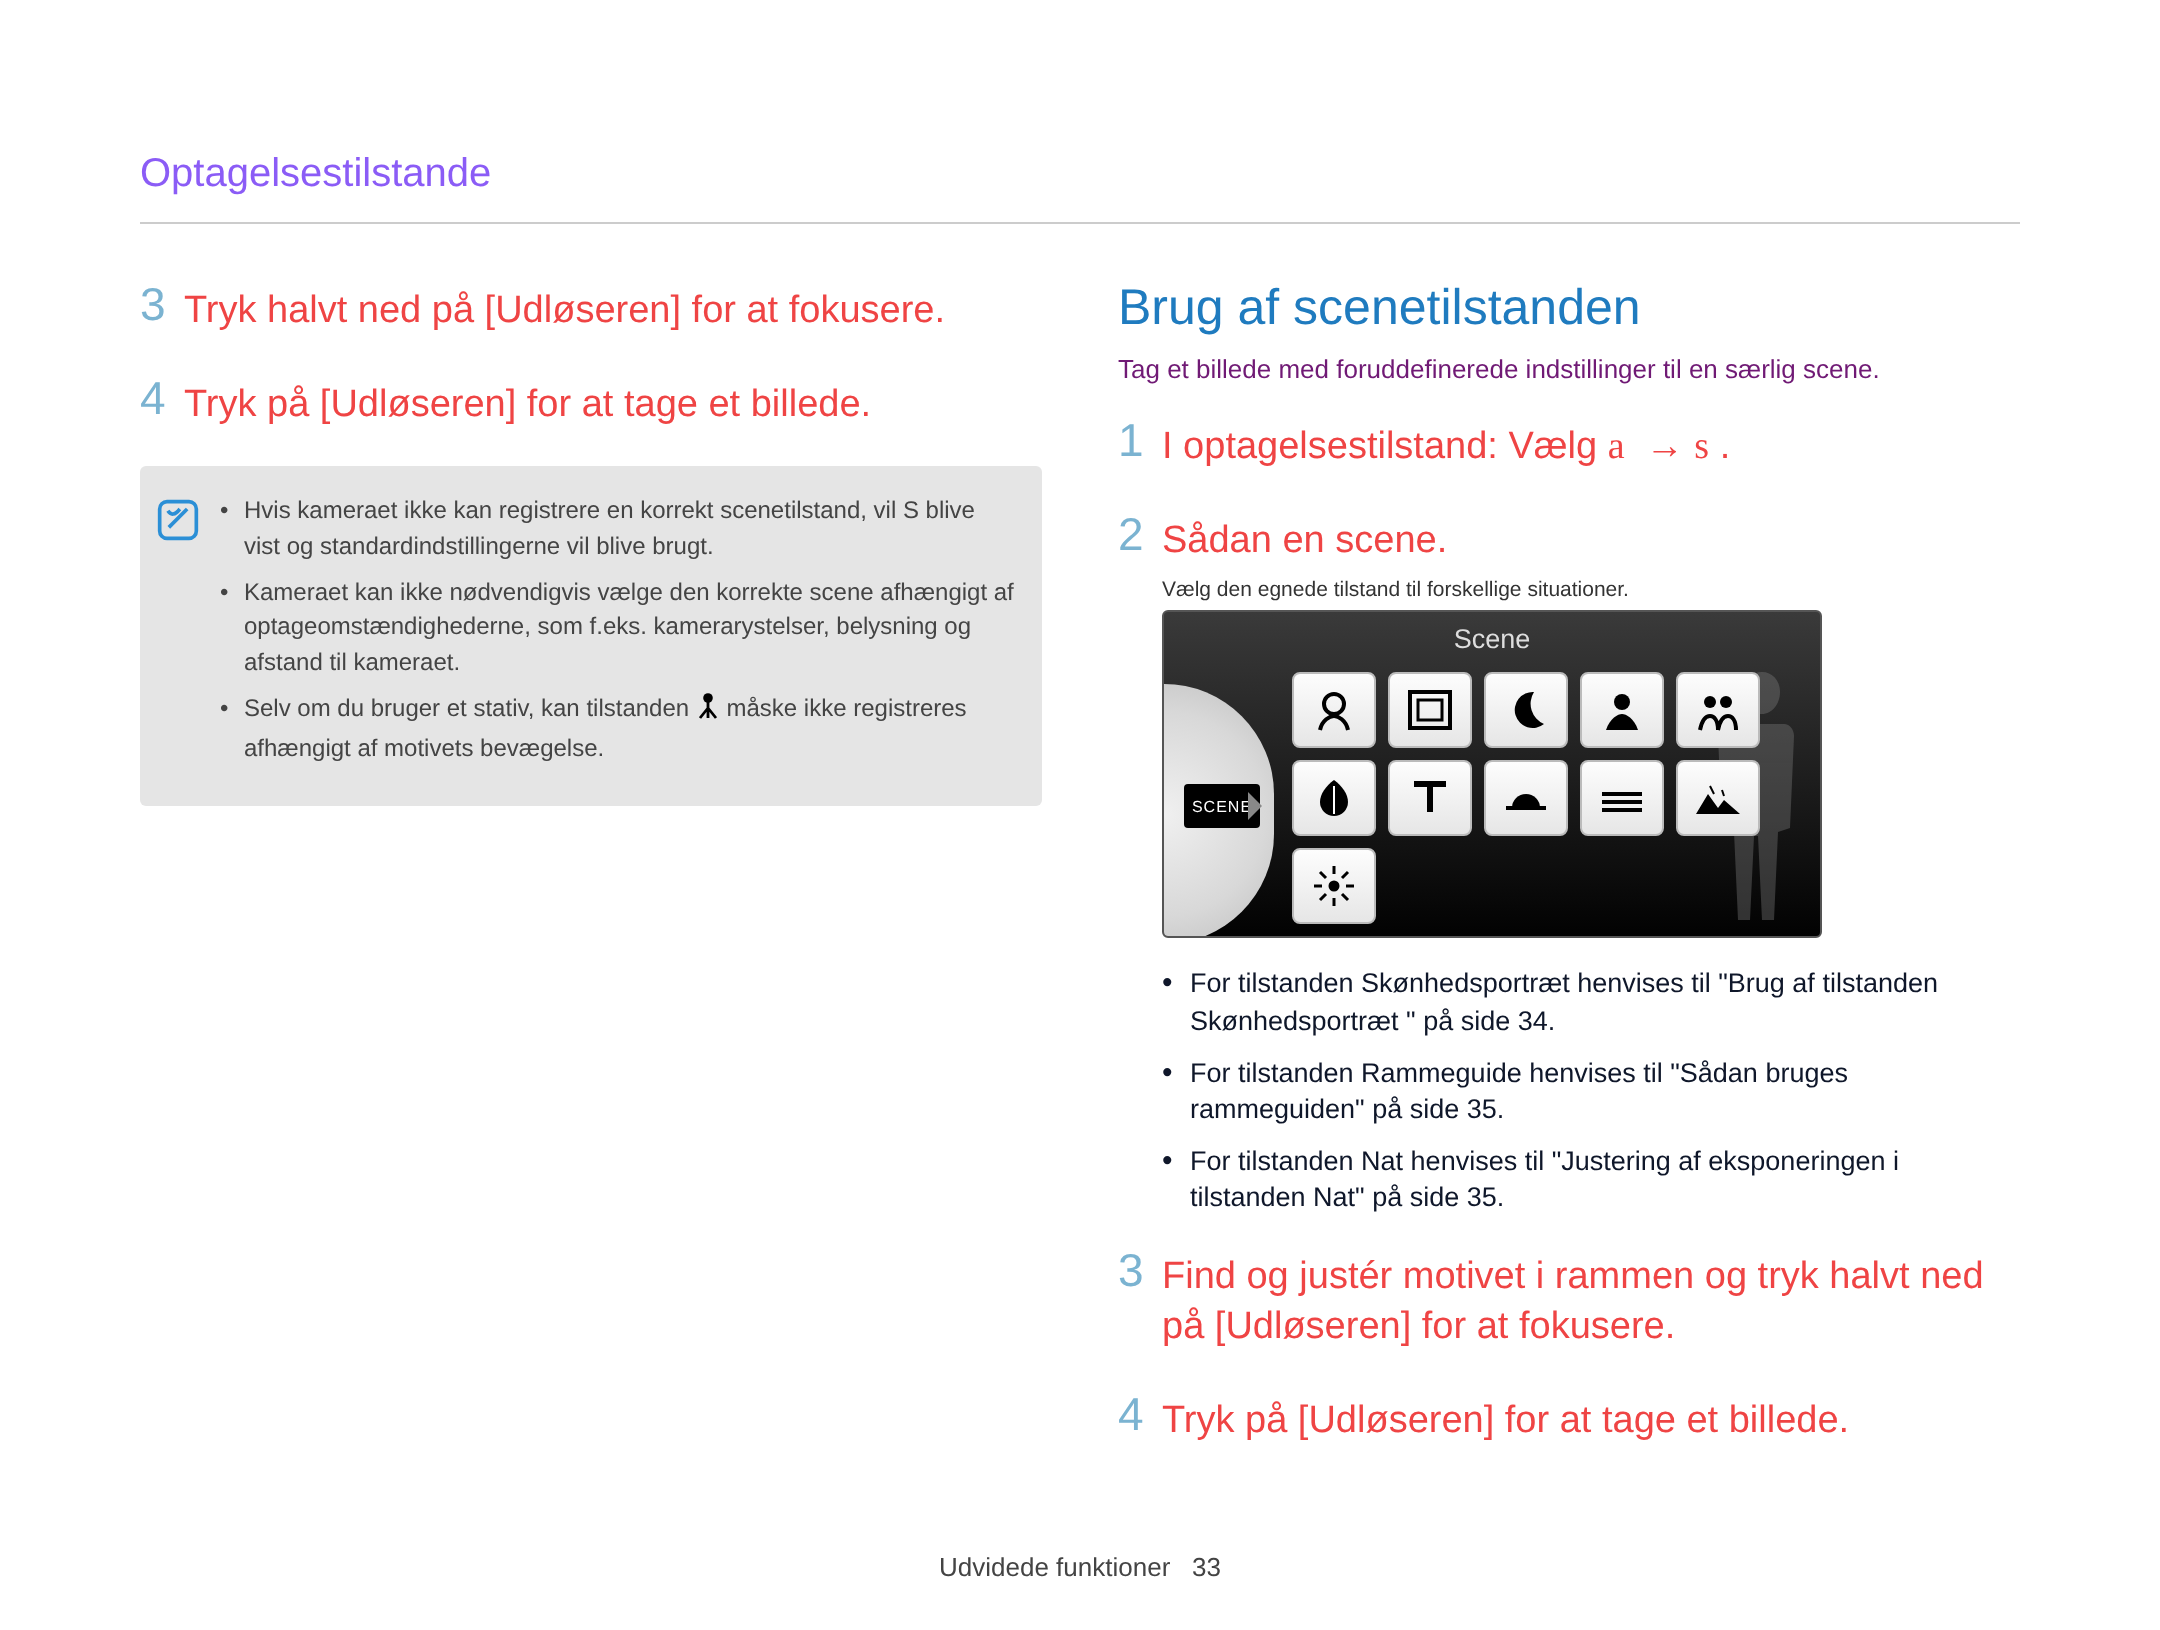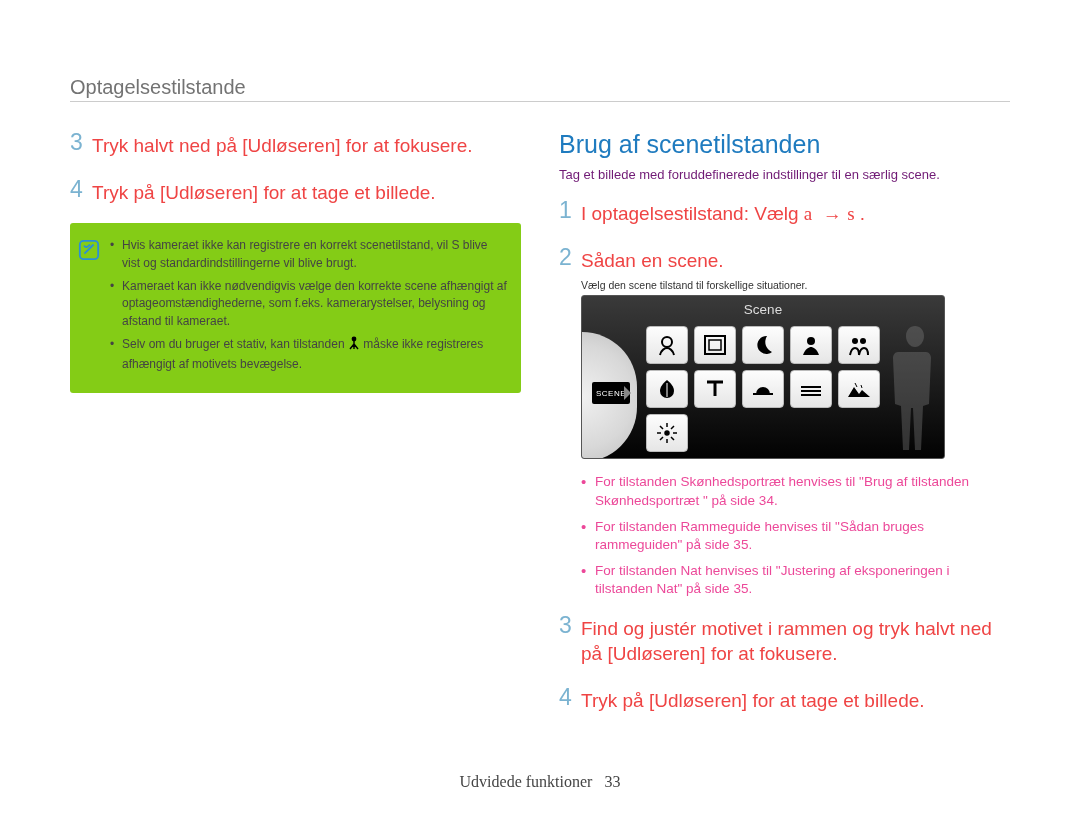--- a/index.html
+++ b/index.html
@@ -6,25 +6,25 @@
   body {
     width: 1080px;
     height: 815px;
     background: #fff;
     font-family: Arial, Helvetica, sans-serif;
     color: #333;
     position: relative;
     padding: 76px 70px 30px 70px;
   }
   .header-title {
-    color: #737373;
+    color: #8b5cf6;
     font-size: 20px;
     font-weight: normal;
     border-bottom: 1px solid #ccc;
-    padding-bottom: 2px;
+    padding-bottom: 12px;
     margin-bottom: 28px;
   }
   .columns {
     display: flex;
     gap: 38px;
   }
   .col {
     flex: 1;
     min-width: 0;
   }
@@ -44,21 +44,21 @@
     font-size: 19px;
     color: #ef4444;
     line-height: 1.35;
     padding-top: 3px;
   }
   .step .txt .arrow {
     font-family: sans-serif;
   }
   .note-box {
     display: flex;
-    background: #84cc16;
+    background: #e5e5e5;
     border-radius: 3px;
     padding: 14px 14px 14px 8px;
     margin-top: 4px;
   }
   .note-icon {
     width: 22px;
     height: 22px;
     flex: none;
     margin-right: 10px;
     margin-top: 2px;
@@ -98,21 +98,21 @@
     margin-bottom: 16px;
   }
   .screen-note {
     font-size: 10.5px;
     color: #333;
     margin-left: 22px;
     margin-bottom: 4px;
   }
   .scene-panel {
     margin-left: 22px;
-    width: 364px;
+    width: 330px;
     height: 164px;
     background: linear-gradient(#3a3a3a, #020202);
     border-radius: 3px;
     border: 1px solid #555;
     position: relative;
     overflow: hidden;
     margin-bottom: 14px;
   }
   .scene-title {
     position: absolute;
@@ -176,21 +176,21 @@
   .silhouette {
     position: absolute;
     right: 6px;
     top: 28px;
     width: 46px;
     height: 130px;
     opacity: 0.35;
   }
   .sub-bullets {
     font-size: 13.5px;
-    color: #ec4899;
+    color: #0f172a;
     line-height: 1.35;
     list-style: none;
     margin-left: 22px;
     margin-bottom: 14px;
   }
   .sub-bullets li {
     position: relative;
     padding-left: 14px;
     margin-bottom: 8px;
   }
@@ -199,23 +199,22 @@
     position: absolute;
     left: 0;
     font-size: 15px;
     top: -1px;
   }
   .footer {
     position: absolute;
     bottom: 24px;
     left: 0; right: 0;
     text-align: center;
-    font-size: 16px;
+    font-size: 13px;
     color: #444;
-    font-family: Liberation Serif, serif;
   }
 </style>
 </head>
 <body>
 
 <div class="header-title">Optagelsestilstande</div>
 
 <div class="columns">
 
   <div class="col">
@@ -262,21 +261,21 @@
       <div class="txt">
         <span>I optagelsestilstand: Vælg </span><span style="font-family:serif">a</span><span class="arrow"> &nbsp;→ </span><span style="font-family:serif">s</span><span>&nbsp;.</span>
       </div>
     </div>
 
     <div class="step" style="margin-bottom:6px;">
       <div class="num">2</div>
       <div class="txt">Sådan en scene.</div>
     </div>
 
-    <div class="screen-note">Vælg den scene tilstand til forskellige situationer.</div>
+    <div class="screen-note">Vælg den egnede tilstand til forskellige situationer.</div>
 
     <div class="scene-panel">
       <div class="scene-title">Scene</div>
       <div class="scene-left-arc"></div>
       <div class="scene-badge">SCENE</div>
 
       <div class="silhouette">
         <svg viewBox="0 0 46 130">
             <path d="M23 2c5 0 9 4 9 10s-4 11-9 11-9-5-9-11 4-10 9-10zM12 28h22c3 0 5 3 5 6l-2 46-6 2-2 44h-6l-2-42h-2l-2 42h-6l-2-44-6-2-2-46c0-3 2-6 5-6z" fill="#888"></path>
           </svg>

